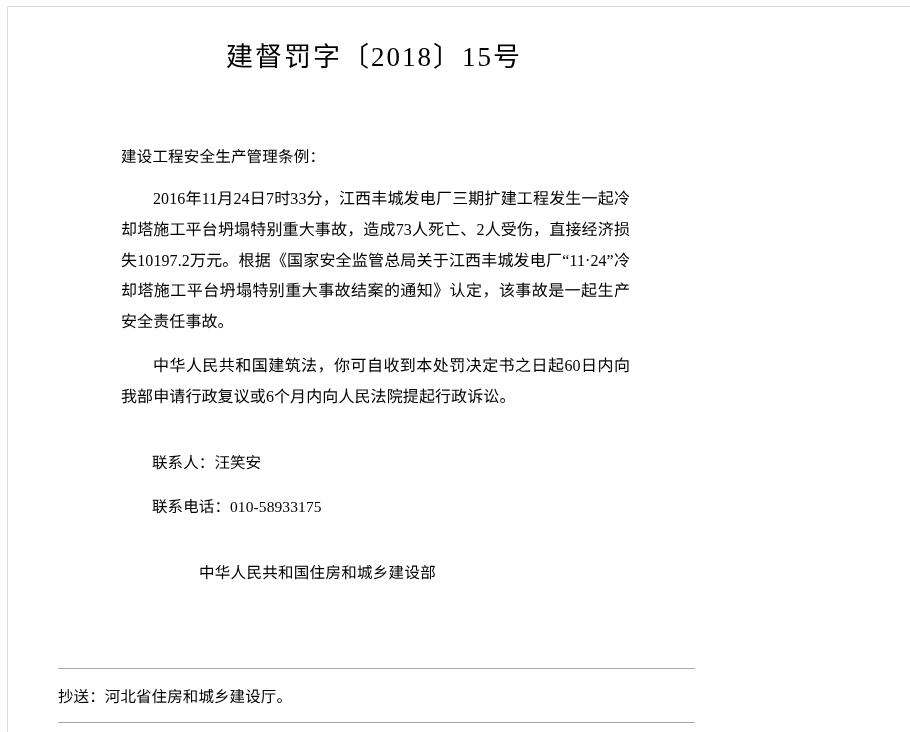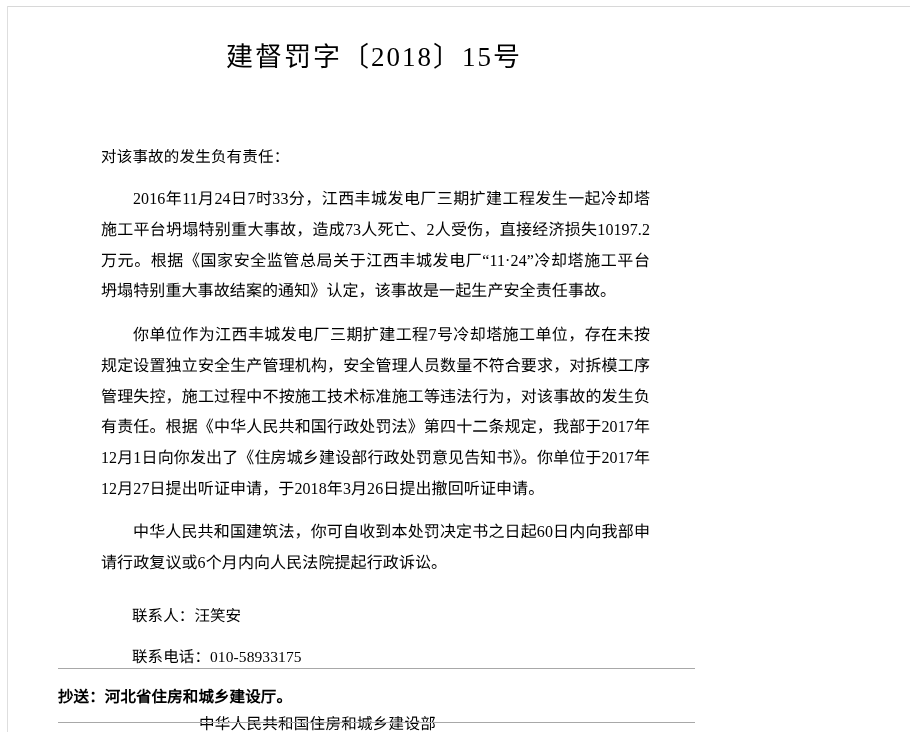--- a/index.html
+++ b/index.html
@@ -35,21 +35,21 @@
     background: #dedede;
   }
 
   .doc {
     position: absolute;
     left: 0;
     top: 0;
     width: 748px;
     height: 732px;
     box-sizing: border-box;
-    padding: 0 58px;
+    padding: 0 78px;
   }
 
   .doc-title {
     text-align: center;
     font-family: "Liberation Serif", "DejaVu Serif", serif;
     font-size: 27px;
     letter-spacing: 2px;
     font-weight: normal;
     margin: 0;
     padding-top: 41px;
@@ -82,21 +82,22 @@
 
   .contact-line {
     font-size: 15.5px;
     line-height: 1.9;
     margin: 0;
     text-indent: 2em;
     letter-spacing: 0.1px;
   }
 
   .contact-line.first {
-    margin-top: 22px;
+    margin-top: 38px;
+    font-family: Liberation Mono, monospace;
   }
   .contact-line.second {
     margin-top: 12px;
   }
 
   .signature {
     margin-top: 38px;
     text-align: center;
     padding-right: 116px;
   }
@@ -104,21 +105,20 @@
     font-size: 15.5px;
     line-height: 1.85;
     letter-spacing: 0.3px;
   }
 
   .footer {
     position: absolute;
     left: 58px;
     right: 53px;
     bottom: 9px;
-    font-weight: bold;
   }
   .footer hr.rule {
     border: none;
     border-top: 1px solid #a8a8a8;
     margin: 0;
     height: 0;
   }
   .footer .cc {
     font-size: 15.5px;
     padding: 15px 0 16px 0;
@@ -130,25 +130,24 @@
 
 <div class="page-edge-top"></div>
 <div class="page-edge-left"></div>
 
 <div class="doc">
 
   <h1 class="doc-title">建督罚字〔2018〕15号</h1>
 
   <div class="body-block">
 
-    <p class="addressee">对该事故的发生负有责任：</p>
+    <p class="addressee">建设工程安全生产管理条例：</p>
 
     <p class="para">2016年11月24日7时33分，江西丰城发电厂三期扩建工程发生一起冷却塔施工平台坍塌特别重大事故，造成73人死亡、2人受伤，直接经济损失10197.2万元。根据《国家安全监管总局关于江西丰城发电厂“11·24”冷却塔施工平台坍塌特别重大事故结案的通知》认定，该事故是一起生产安全责任事故。</p>
 
-    <p class="para">你单位作为江西丰城发电厂三期扩建工程7号冷却塔施工单位，存在未按规定设置独立安全生产管理机构，安全管理人员数量不符合要求，对拆模工序管理失控，施工过程中不按施工技术标准施工等违法行为，对该事故的发生负有责任。根据《中华人民共和国行政处罚法》第四十二条规定，我部于2017年12月1日向你发出了《住房城乡建设部行政处罚意见告知书》。你单位于2017年12月27日提出听证申请，于2018年3月26日提出撤回听证申请。</p>
 
 
     <p class="para">中华人民共和国建筑法，你可自收到本处罚决定书之日起60日内向我部申请行政复议或6个月内向人民法院提起行政诉讼。</p>
 
     <p class="contact-line first">联系人：汪笑安</p>
 
     <p class="contact-line second">联系电话：010-58933175</p>
 
     <div class="signature">
       <div class="sig-org">中华人民共和国住房和城乡建设部</div>

